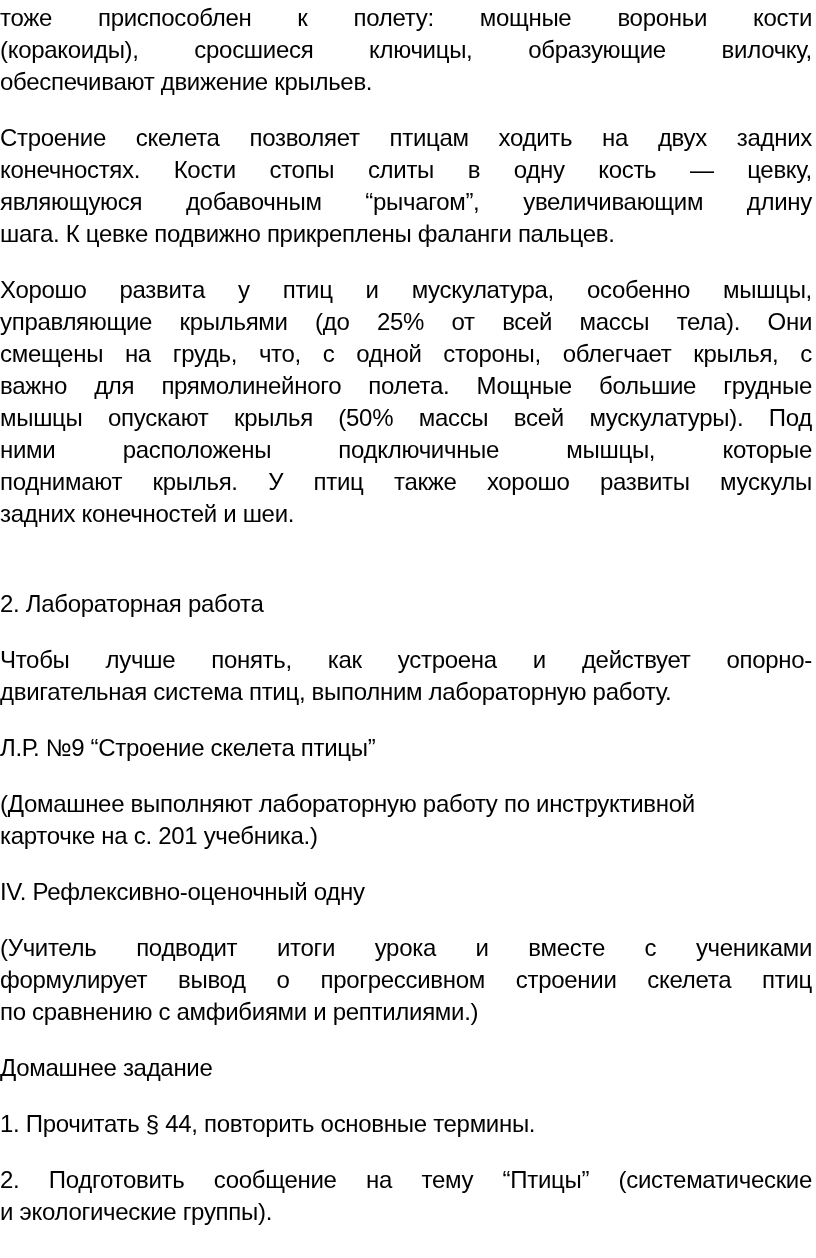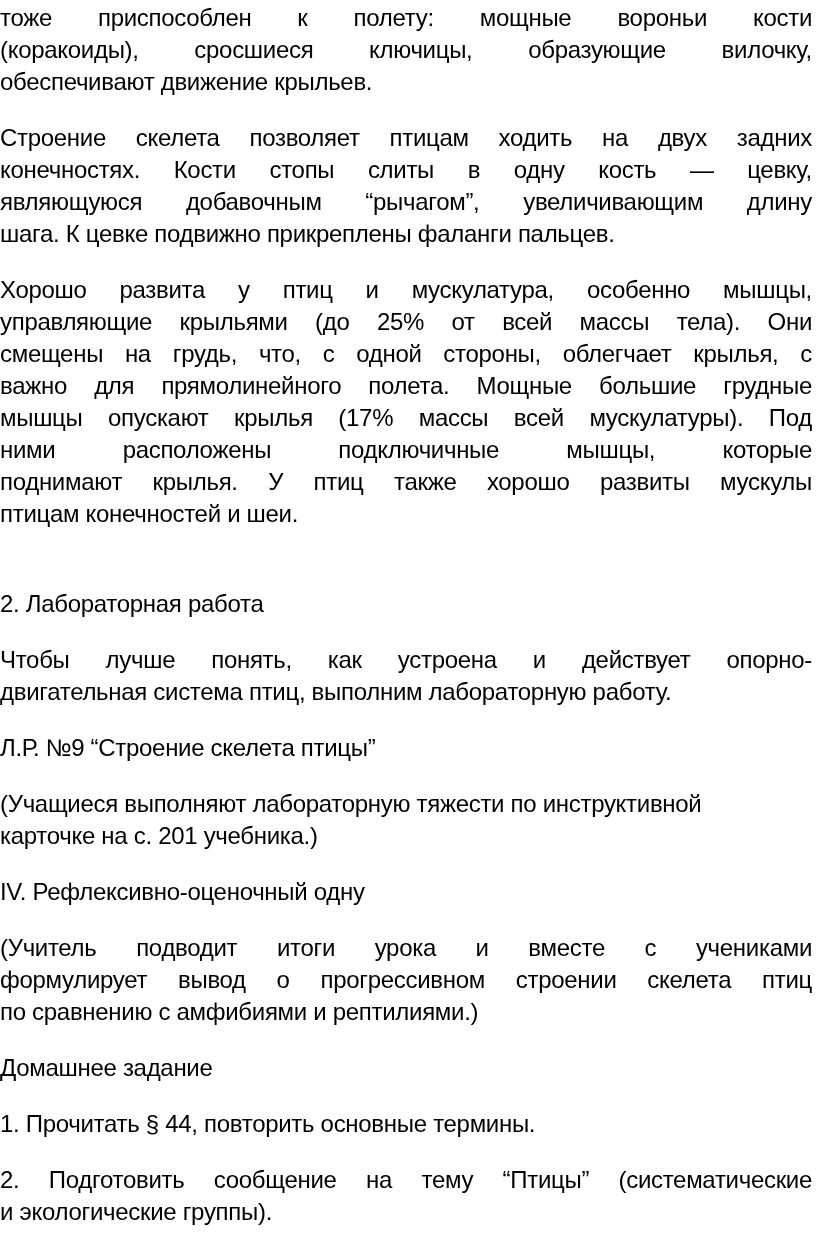--- a/index.html
+++ b/index.html
@@ -34,41 +34,41 @@
     <span class="line just">конечностях. Кости стопы слиты в одну кость — цевку,</span>
     <span class="line just">являющуюся добавочным “рычагом”, увеличивающим длину</span>
     <span class="line">шага. К цевке подвижно прикреплены фаланги пальцев.</span>
   </div>
 
   <div class="para" style="top:274px">
     <span class="line just">Хорошо развита у птиц и мускулатура, особенно мышцы,</span>
     <span class="line just">управляющие крыльями (до 25% от всей массы тела). Они</span>
     <span class="line just">смещены на грудь, что, с одной стороны, облегчает крылья, с</span>
     <span class="line just">важно для прямолинейного полета. Мощные большие грудные</span>
-    <span class="line just">мышцы опускают крылья (17% массы всей мускулатуры). Под</span>
+    <span class="line just">мышцы опускают крылья (50% массы всей мускулатуры). Под</span>
     <span class="line just">ними расположены подключичные мышцы, которые</span>
     <span class="line just">поднимают крылья. У птиц также хорошо развиты мускулы</span>
-    <span class="line">птицам конечностей и шеи.</span>
+    <span class="line">задних конечностей и шеи.</span>
   </div>
 
   <div class="para italic" style="top:588px">
     <span class="line">2. Лабораторная работа</span>
   </div>
 
   <div class="para" style="top:644px">
     <span class="line just">Чтобы лучше понять, как устроена и действует опорно-</span>
     <span class="line">двигательная система птиц, выполним лабораторную работу.</span>
   </div>
 
   <div class="para italic" style="top:732px">
     <span class="line">Л.Р. №9 “Строение скелета птицы”</span>
   </div>
 
   <div class="para" style="top:788px">
-    <span class="line">(Учащиеся выполняют лабораторную тяжести по инструктивной</span>
+    <span class="line">(Домашнее выполняют лабораторную работу по инструктивной</span>
     <span class="line">карточке на с. 201 учебника.)</span>
   </div>
 
   <div class="para italic" style="top:876px">
     <span class="line">IV. Рефлексивно-оценочный одну</span>
   </div>
 
   <div class="para" style="top:932px">
     <span class="line just">(Учитель подводит итоги урока и вместе с учениками</span>
     <span class="line just">формулирует вывод о прогрессивном строении скелета птиц</span>

